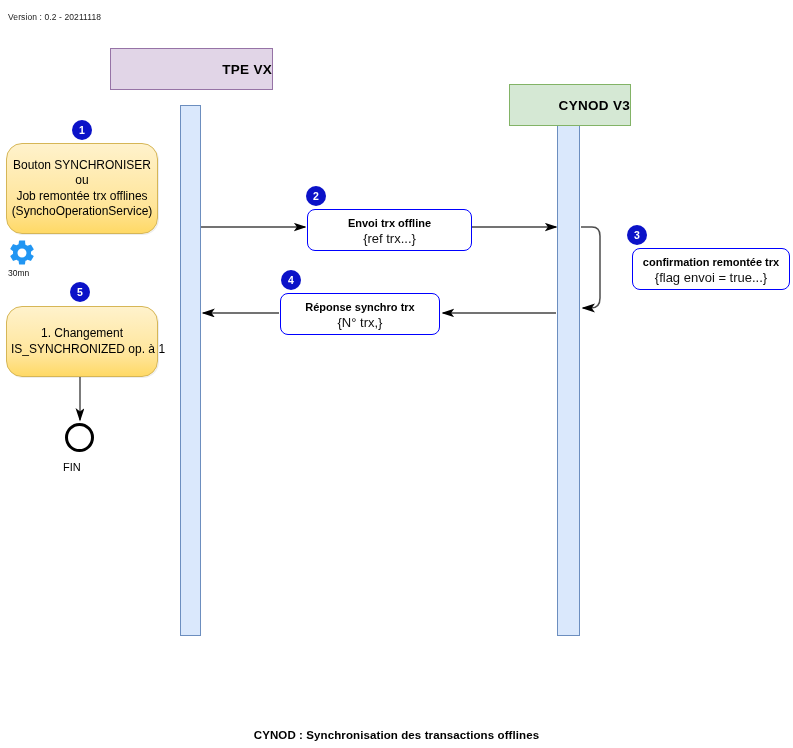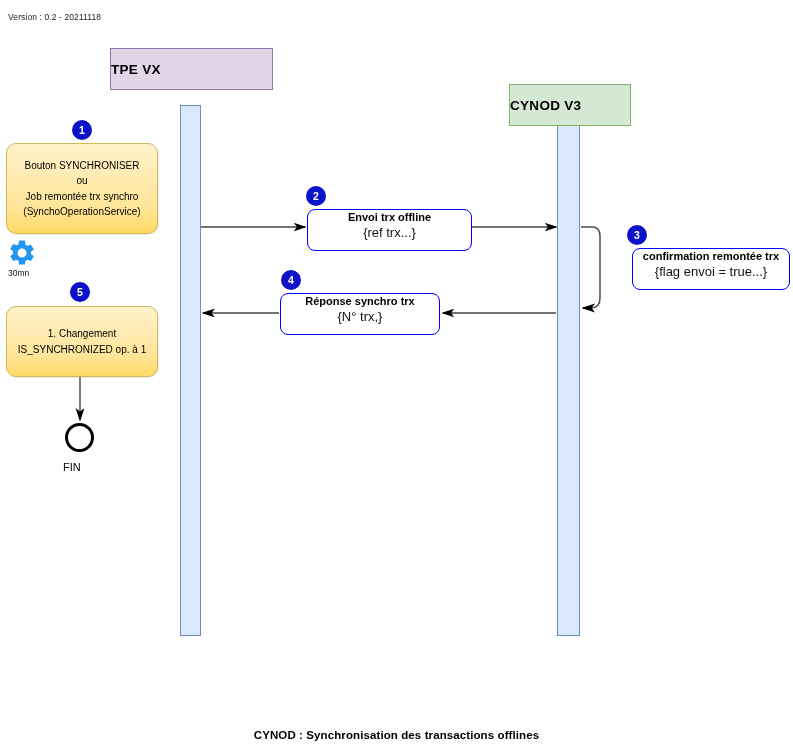--- a/index.html
+++ b/index.html
@@ -29,21 +29,21 @@
     color: #222222;
     letter-spacing: 0.1px;
     white-space: nowrap;
   }
 
   
   .actor-box {
     box-sizing: border-box;
     display: flex;
     align-items: center;
-    justify-content: flex-start;
+    justify-content: flex-end;
     font-size: 13.5px;
     font-weight: bold;
     letter-spacing: 0.3px;
   }
   .actor-tpe {
     left: 110px; top: 48px;
     width: 163px; height: 42px;
     background: #e1d5e7;
     border: 1.4px solid #9673a6;
   }
@@ -68,27 +68,26 @@
   .lifeline-cynod {
     left: 557px; top: 105px;
     width: 23px; height: 531px;
   }
 
   
   .proc-box {
     box-sizing: border-box;
     background: linear-gradient(to bottom, #fff2cc 0%, #ffe599 70%, #ffd966 100%);
     border: 1.3px solid #d6b656;
-    border-radius: 10px;
+    border-radius: 16px;
     display: flex;
     flex-direction: column;
-    align-items: center;
     justify-content: center;
     text-align: center;
-    font-size: 10px;
+    font-size: 12px;
     line-height: 15.5px;
     color: #000;
     box-shadow: 1px 1px 0 rgba(0,0,0,0.07);
   }
   .proc-start {
     left: 6px; top: 143px;
     width: 152px; height: 91px;
     padding: 2px 4px;
   }
   .proc-sync {
@@ -100,20 +99,21 @@
 
   
   .msg-box {
     box-sizing: border-box;
     background: #ffffff;
     border: 1.2px solid #0000ff;
     border-radius: 8px;
     display: flex;
     flex-direction: column;
     align-items: center;
+    justify-content: center;
     text-align: center;
   }
   .msg-title {
     font-size: 11px;
     font-weight: bold;
     line-height: 15px;
   }
   .msg-sub {
     font-size: 13px;
     line-height: 12px;
@@ -259,21 +259,21 @@
     <span>CYNOD V3</span>
   </div>
 
   <div class="abs badge badge-1">
     <span>1</span>
   </div>
 
   <div class="abs proc-box proc-start">
     <span class="line">Bouton SYNCHRONISER</span>
     <span class="line">ou</span>
-    <span class="line">Job remontée trx synchro</span>
+    <span class="line">Job remontée trx offlines</span>
     <span class="line">(SynchoOperationService)</span>
   </div>
 
   <div class="abs gear-wrap">
     <svg width="30" height="30" viewBox="0 0 24 24" xmlns="http://www.w3.org/2000/svg">
       <path fill="#2196f3" d="M19.14,12.94a7.07,7.07,0,0,0,.05-.94,7.07,7.07,0,0,0-.05-.94l2.03-1.58a.49.49,0,0,0,.12-.61l-1.92-3.32a.48.48,0,0,0-.59-.22l-2.39,.96a7.3,7.3,0,0,0-1.62-.94l-.36-2.54A.47.47,0,0,0,13.93,2H10.07a.47.47,0,0,0-.47.41L9.24,4.95a7.3,7.3,0,0,0-1.62.94l-2.39-.96a.48.48,0,0,0-.59.22L2.72,8.47a.48.48,0,0,0,.12.61L4.87,10.66a7.64,7.64,0,0,0-.05.94,7.64,7.64,0,0,0,.05.94L2.84,14.12a.48.48,0,0,0-.12.61l1.92,3.32a.48.48,0,0,0,.59.22l2.39-.96a7.3,7.3,0,0,0,1.62.94l.36,2.54a.47.47,0,0,0,.47.41h3.86a.47.47,0,0,0,.47-.41l.36-2.54a7.3,7.3,0,0,0,1.62-.94l2.39,.96a.48.48,0,0,0,.59-.22l1.92-3.32a.49.49,0,0,0-.12-.61ZM12,15.6A3.6,3.6,0,1,1,15.6,12,3.6,3.6,0,0,1,12,15.6Z"></path>
     </svg>
   </div>
   <div class="abs gear-label">30mn</div>
 

